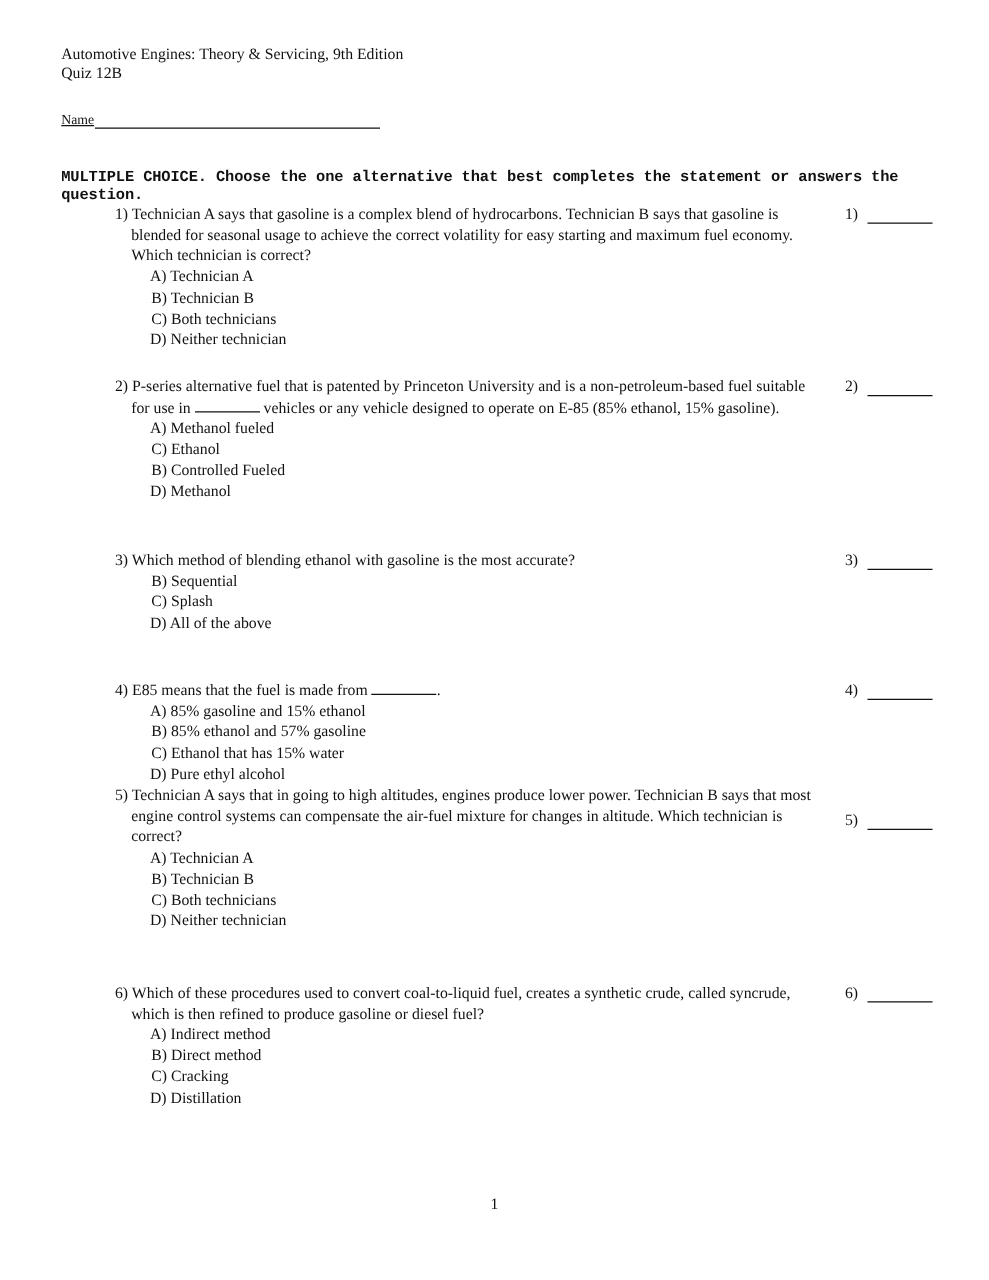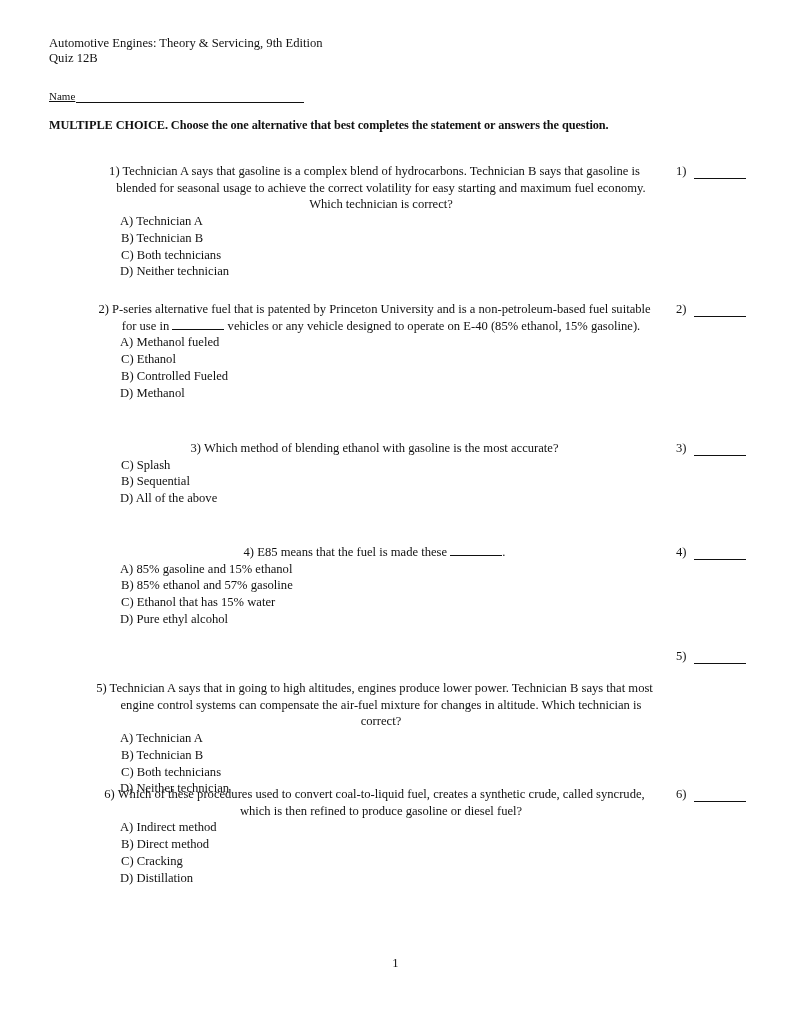--- a/index.html
+++ b/index.html
@@ -4,23 +4,23 @@
   <style>
     html, body { margin: 0; padding: 0; background: #ffffff; }
     body {
       width: 791px; height: 1024px; position: relative; overflow: hidden;
       font-family: "Liberation Serif", "DejaVu Serif", serif;
       color: #111; font-size: 12.6px;
     }
     .header { position: absolute; left: 49px; top: 36px; line-height: 15px; font-size: 12.6px; }
     .name-line { position: absolute; left: 49px; top: 90px; font-size: 11px; display: flex; align-items: flex-start; text-decoration: underline; }
     .name-line .blank { display: inline-block; width: 228px; border-bottom: 1px solid #111; height: 12px; margin-left: 1px; }
-    .instructions { position: absolute; left: 49px; top: 118px; font-weight: bold; font-size: 12.3px; letter-spacing: -0.1px; }
+    .instructions { position: absolute; left: 49px; top: 135px; font-weight: bold; font-size: 12.3px; letter-spacing: -0.1px; font-family: Liberation Mono, monospace; }
     .q { position: absolute; left: 92px; width: 565px; line-height: 16.7px; font-size: 12.6px; }
-    .q .stem { padding-left: 13px; text-indent: -13px; text-align: center; }
+    .q .stem { padding-left: 13px; text-indent: -13px; }
     .q .opt { padding-left: 28px; }
     .q .opt.b { padding-left: 29px; }
     .ans { position: absolute; left: 676px; font-size: 12.6px; display: flex; align-items: flex-end; }
     .ans .line { display: inline-block; width: 52px; border-bottom: 1px solid #111; margin-left: 7px; height: 10px; }
     .blank-inline { display: inline-block; width: 52px; border-bottom: 1px solid #111; height: 10px; vertical-align: baseline; }
     .page-num { position: absolute; left: 0; width: 791px; text-align: center; top: 956px; font-size: 12.6px; }
   </style>
 </head>
 <body>
 
@@ -42,55 +42,55 @@
   <div class="opt b">B) Technician B</div>
   <div class="opt b">C) Both technicians</div>
   <div class="opt">D) Neither technician</div>
 </div>
 <div class="ans" style="top:164px;">
   <span>1)</span>
     <span class="line"></span>
 </div>
 
 <div class="q" style="top:301px;">
-  <div class="stem"><span>2)</span> <span>P-series alternative fuel that is patented by Princeton University and is a non-petroleum-based fuel suitable for use in </span><span class="blank-inline"></span><span> vehicles or any vehicle designed to operate on E-40 (85% ethanol, 15% gasoline).</span></div>
+  <div class="stem"><span>2)</span> <span>P-series alternative fuel that is patented by Princeton University and is a non-petroleum-based fuel suitable for use in </span><span class="blank-inline"></span><span> vehicles or any vehicle designed to operate on E-85 (85% ethanol, 15% gasoline).</span></div>
   <div class="opt">A) Methanol fueled</div>
   <div class="opt b">C) Ethanol</div>
   <div class="opt b">B) Controlled Fueled</div>
   <div class="opt">D) Methanol</div>
 </div>
 <div class="ans" style="top:302px;">
   <span>2)</span>
     <span class="line"></span>
 </div>
 
 <div class="q" style="top:440px;">
   <div class="stem"><span>3)</span> <span>Which method of blending ethanol with gasoline is the most accurate?</span></div>
+  <div class="opt b">B) Sequential</div>
   <div class="opt b">C) Splash</div>
-  <div class="opt b">B) Sequential</div>
   <div class="opt">D) All of the above</div>
 </div>
 <div class="ans" style="top:441px;">
   <span>3)</span>
     <span class="line"></span>
 </div>
 
 <div class="q" style="top:544px;">
-  <div class="stem"><span>4)</span> <span>E85 means that the fuel is made these </span><span class="blank-inline"></span><span>.</span></div>
+  <div class="stem"><span>4)</span> <span>E85 means that the fuel is made from </span><span class="blank-inline"></span><span>.</span></div>
   <div class="opt">A) 85% gasoline and 15% ethanol</div>
   <div class="opt b">B) 85% ethanol and 57% gasoline</div>
   <div class="opt b">C) Ethanol that has 15% water</div>
   <div class="opt">D) Pure ethyl alcohol</div>
 </div>
 <div class="ans" style="top:545px;">
   <span>4)</span>
     <span class="line"></span>
 </div>
 
-<div class="q" style="top:680px;">
+<div class="q" style="top:628px;">
   <div class="stem"><span>5)</span> <span>Technician A says that in going to high altitudes, engines produce lower power. Technician B says that most engine control systems can compensate the air-fuel mixture for changes in altitude. Which technician is correct?</span></div>
   <div class="opt">A) Technician A</div>
   <div class="opt b">B) Technician B</div>
   <div class="opt b">C) Both technicians</div>
   <div class="opt">D) Neither technician</div>
 </div>
 <div class="ans" style="top:649px;">
   <span>5)</span>
     <span class="line"></span>
 </div>

